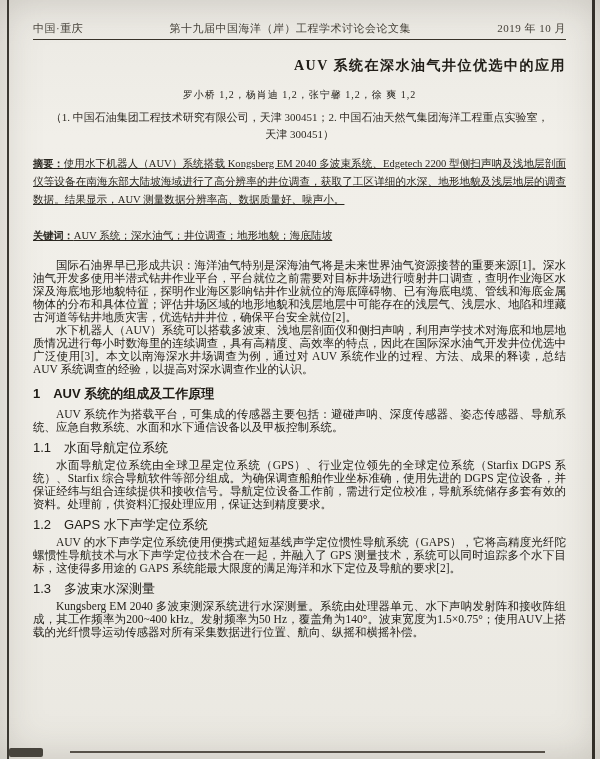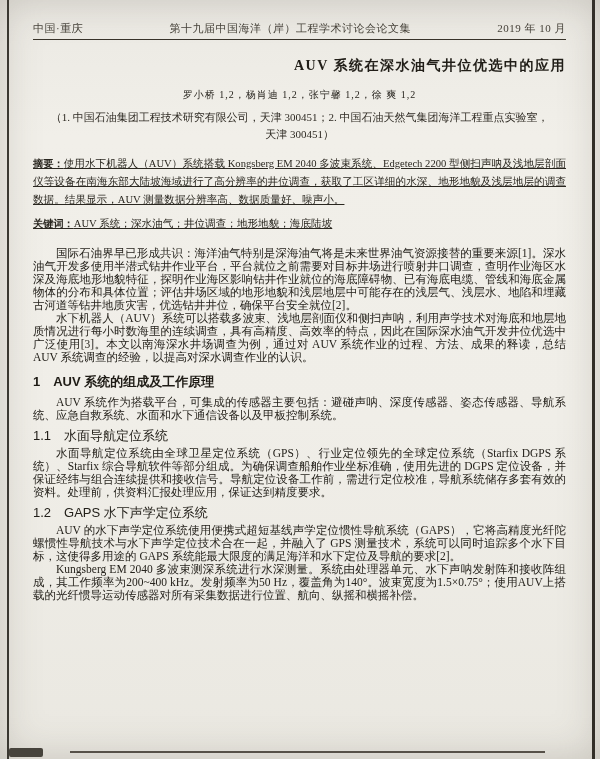--- a/index.html
+++ b/index.html
@@ -29,21 +29,21 @@
   .title { text-align:right; font-size:14px; font-weight:700; margin-top:17px;
            letter-spacing:1.5px; color:#211e18; }
 
   .authors { text-align:center; font-size:10px; margin-top:13px; letter-spacing:1px; }
   .affil   { text-align:center; font-size:11px; color:#2e2a23; }
   .affil.first { margin-top:8px; }
   .affil.second{ margin-top:2px; }
 
   .meta { font-size:10.6px; line-height:18px; text-align:justify; color:#2a2720;text-decoration:underline; }
   .meta.abstract { margin-top:13px; }
-  .meta.keywords { margin-top:6px; }
+  .meta.keywords { margin-top:18px; }
   .meta b { font-weight:700; font-family:"Liberation Sans","DejaVu Sans",sans-serif; font-size:10.2px; }
 
   .para { font-size:11.5px; line-height:13px; text-align:justify; text-indent:2em; color:#25221c; }
   .para.first { margin-top:14px; }
 
   .sec-heading { font-size:13px; font-weight:700; margin:9px 0 5px;
                  font-family:"Liberation Sans","DejaVu Sans",sans-serif; color:#1f1c16; }
   .sub-heading { font-size:13px; font-weight:400; margin:5px 0 2px;
                  font-family:"Liberation Sans","DejaVu Sans",sans-serif; color:#23201a; }
 </style>
@@ -80,18 +80,19 @@
 
     <h2 class="sec-heading">1　AUV 系统的组成及工作原理</h2>
     <p class="para">AUV 系统作为搭载平台，可集成的传感器主要包括：避碰声呐、深度传感器、姿态传感器、导航系统、应急自救系统、水面和水下通信设备以及甲板控制系统。</p>
 
     <h3 class="sub-heading">1.1　水面导航定位系统</h3>
     <p class="para">水面导航定位系统由全球卫星定位系统（GPS）、行业定位领先的全球定位系统（Starfix DGPS 系统）、Starfix 综合导航软件等部分组成。为确保调查船舶作业坐标准确，使用先进的 DGPS 定位设备，并保证经纬与组合连续提供和接收信号。导航定位设备工作前，需进行定位校准，导航系统储存多套有效的资料。处理前，供资料汇报处理应用，保证达到精度要求。</p>
 
     <h3 class="sub-heading">1.2　GAPS 水下声学定位系统</h3>
     <p class="para">AUV 的水下声学定位系统使用便携式超短基线声学定位惯性导航系统（GAPS），它将高精度光纤陀螺惯性导航技术与水下声学定位技术合在一起，并融入了 GPS 测量技术，系统可以同时追踪多个水下目标，这使得多用途的 GAPS 系统能最大限度的满足海洋和水下定位及导航的要求[2]。</p>
 
+    <h3 class="sub-heading">1.3　多波束水深测量</h3>
     <p class="para">Kungsberg EM 2040 多波束测深系统进行水深测量。系统由处理器单元、水下声呐发射阵和接收阵组成，其工作频率为200~400 kHz。发射频率为50 Hz，覆盖角为140°。波束宽度为1.5×0.75°；使用AUV上搭载的光纤惯导运动传感器对所有采集数据进行位置、航向、纵摇和横摇补偿。</p>
 
   </div>
 
   <div class="vignette"></div>
 </div>
 
 </body></html>

